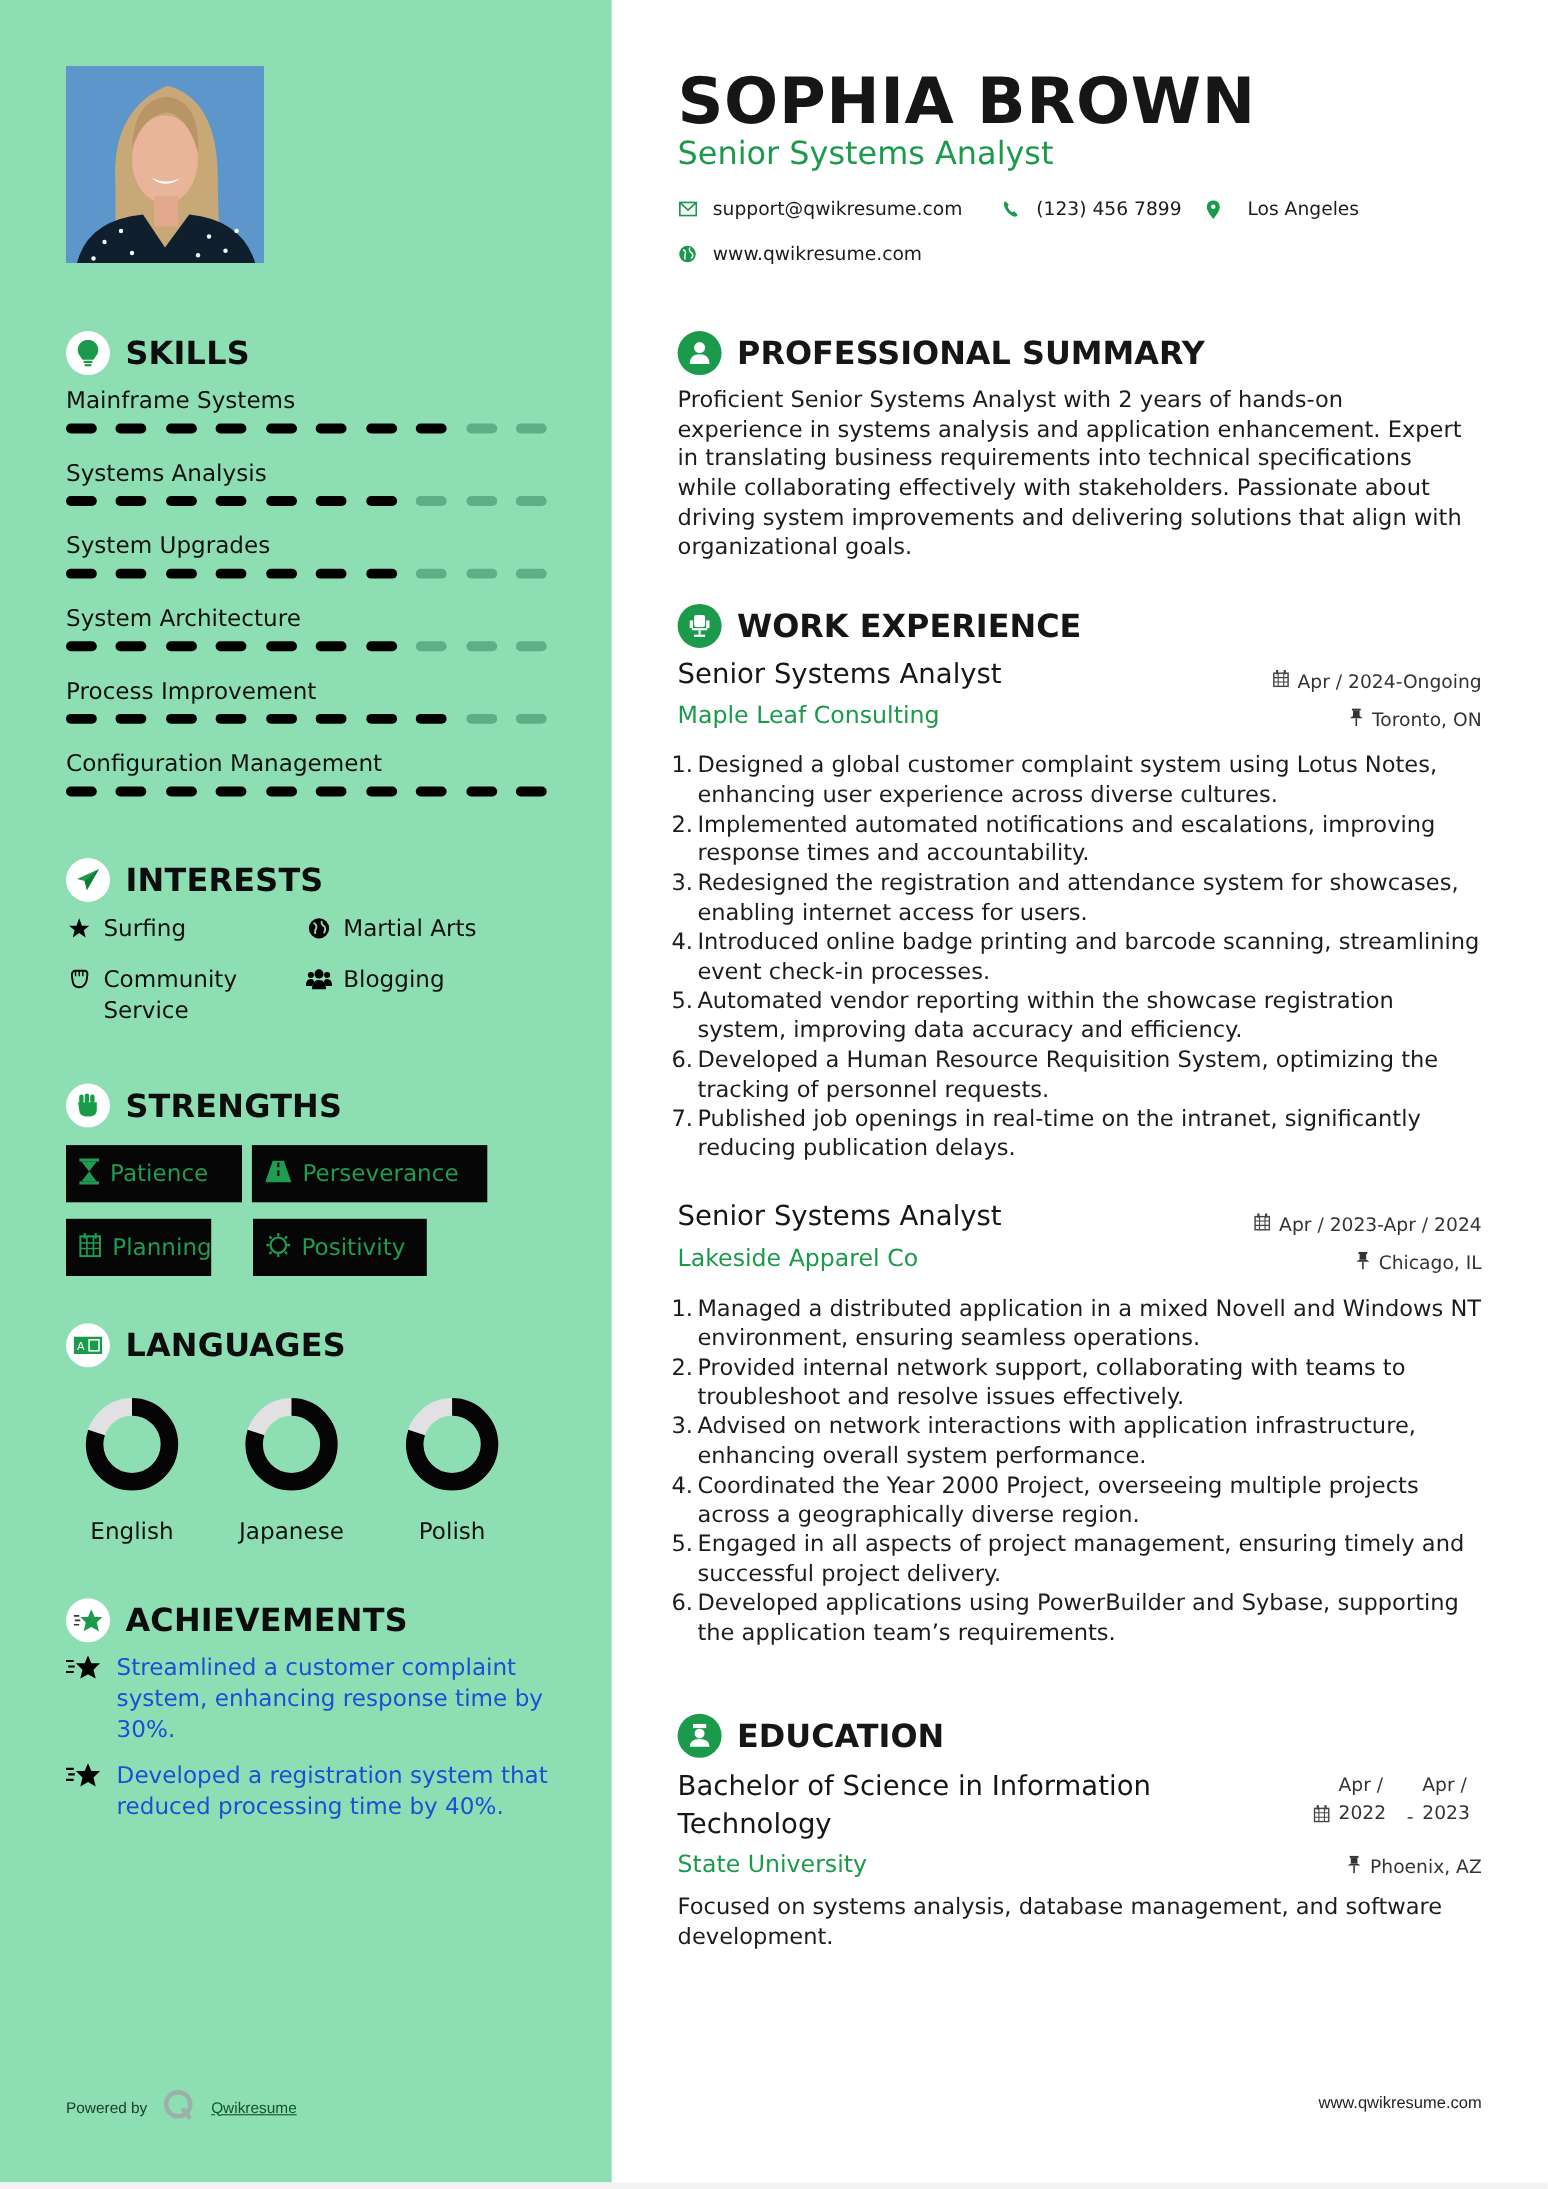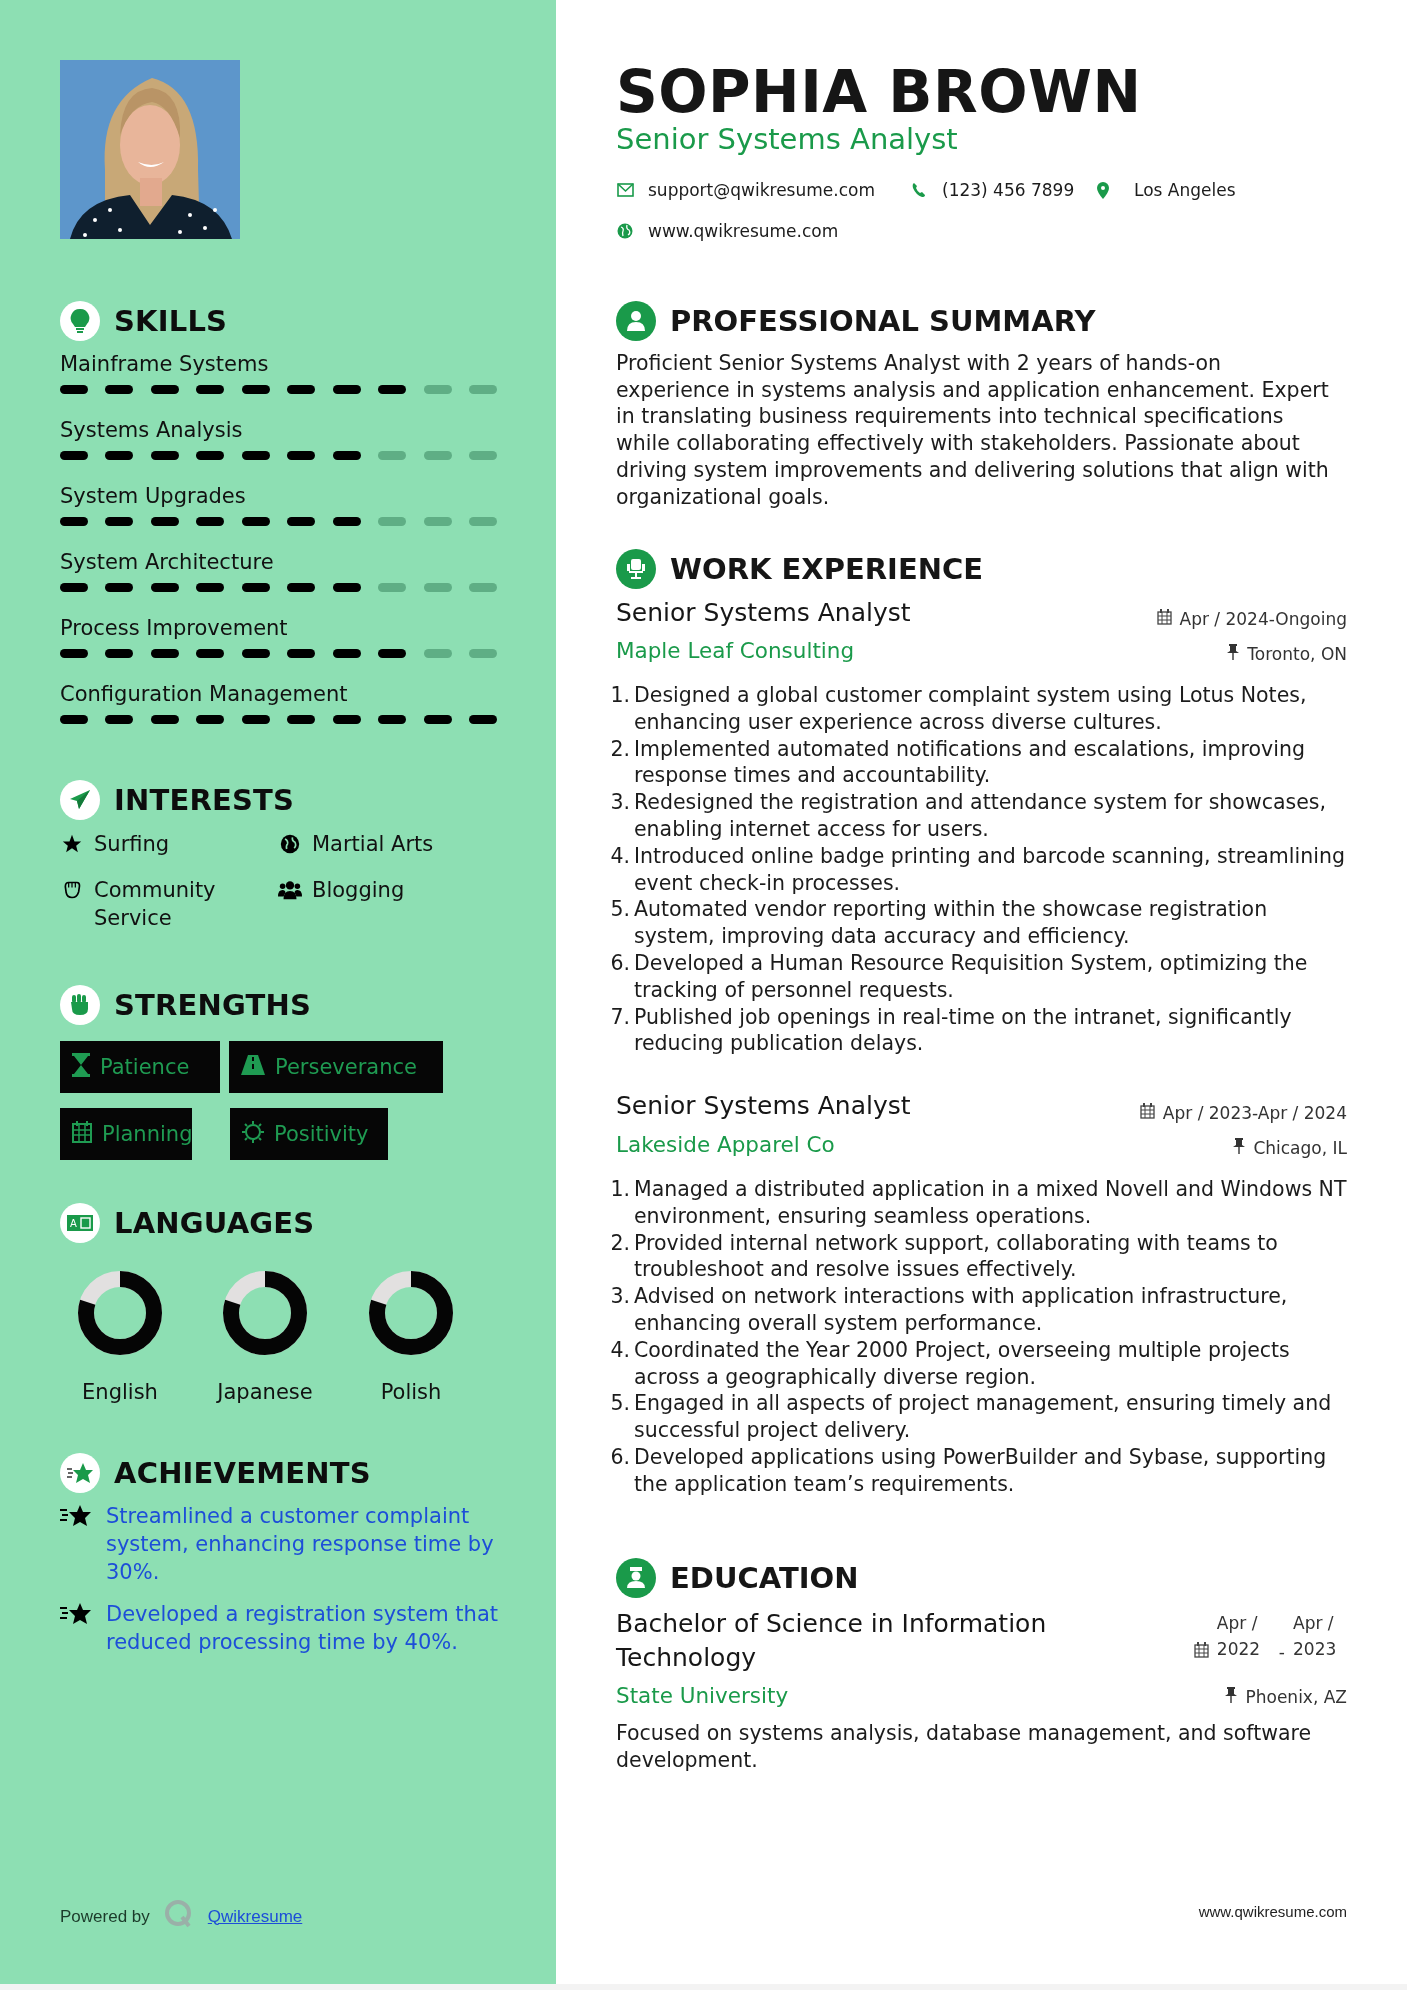--- a/index.html
+++ b/index.html
@@ -33,22 +33,22 @@
   .chip { position: absolute; height: 52px; background: #060606; display: flex; align-items: center; gap: 10px; padding: 0 12px; color: #1f9b52; font-size: 21px; }
 
   
   .lang { position: absolute; width: 120px; text-align: center; }
   .lang .lname { font-size: 21px; color: #111; margin-top: 18px; }
 
   
   .ach { position: absolute; left: 60px; width: 440px; display: flex; gap: 14px; font-size: 21px; line-height: 28px; color: #1d4ed8; }
   .ach .ic { width: 32px; flex: none; padding-top: 2px; }
 
-  .powered { position: absolute; left: 60px; top: 1899px; display: flex; align-items: center; gap: 14px; font-family: "Liberation Sans", sans-serif; font-size: 17px; color: #1b3b2a; }
-  .powered .link { text-decoration: underline; color: #1d4ed8; }
+  .powered { position: absolute; left: 60px; top: 1899px; display: flex; align-items: center; gap: 14px; font-family: "Liberation Sans", sans-serif; font-size: 14px; color: #1b3b2a; }
+  .powered .link { text-decoration: underline; color: #14532d; }
 
   
   .name { position: absolute; left: 616px; top: 58px; font-family: "DejaVu Sans", sans-serif; font-weight: bold; font-size: 58px; letter-spacing: 0.5px; color: #161616; }
   .jobtitle { position: absolute; left: 616px; top: 122px; font-size: 29px; color: #1a9a4a; }
   .contact { position: absolute; display: flex; align-items: center; gap: 14px; font-size: 17px; color: #1c1c1c; }
   .contact .ic { width: 18px; height: 18px; display: flex; align-items: center; justify-content: center; }
 
   .rhead { position: absolute; left: 616px; display: flex; align-items: center; gap: 14px; }
   .rhead .badge { width: 40px; height: 40px; border-radius: 50%; background: #1a9a4a; display: flex; align-items: center; justify-content: center; }
   .rhead .htxt { font-weight: bold; font-size: 29px; color: #161616; }

